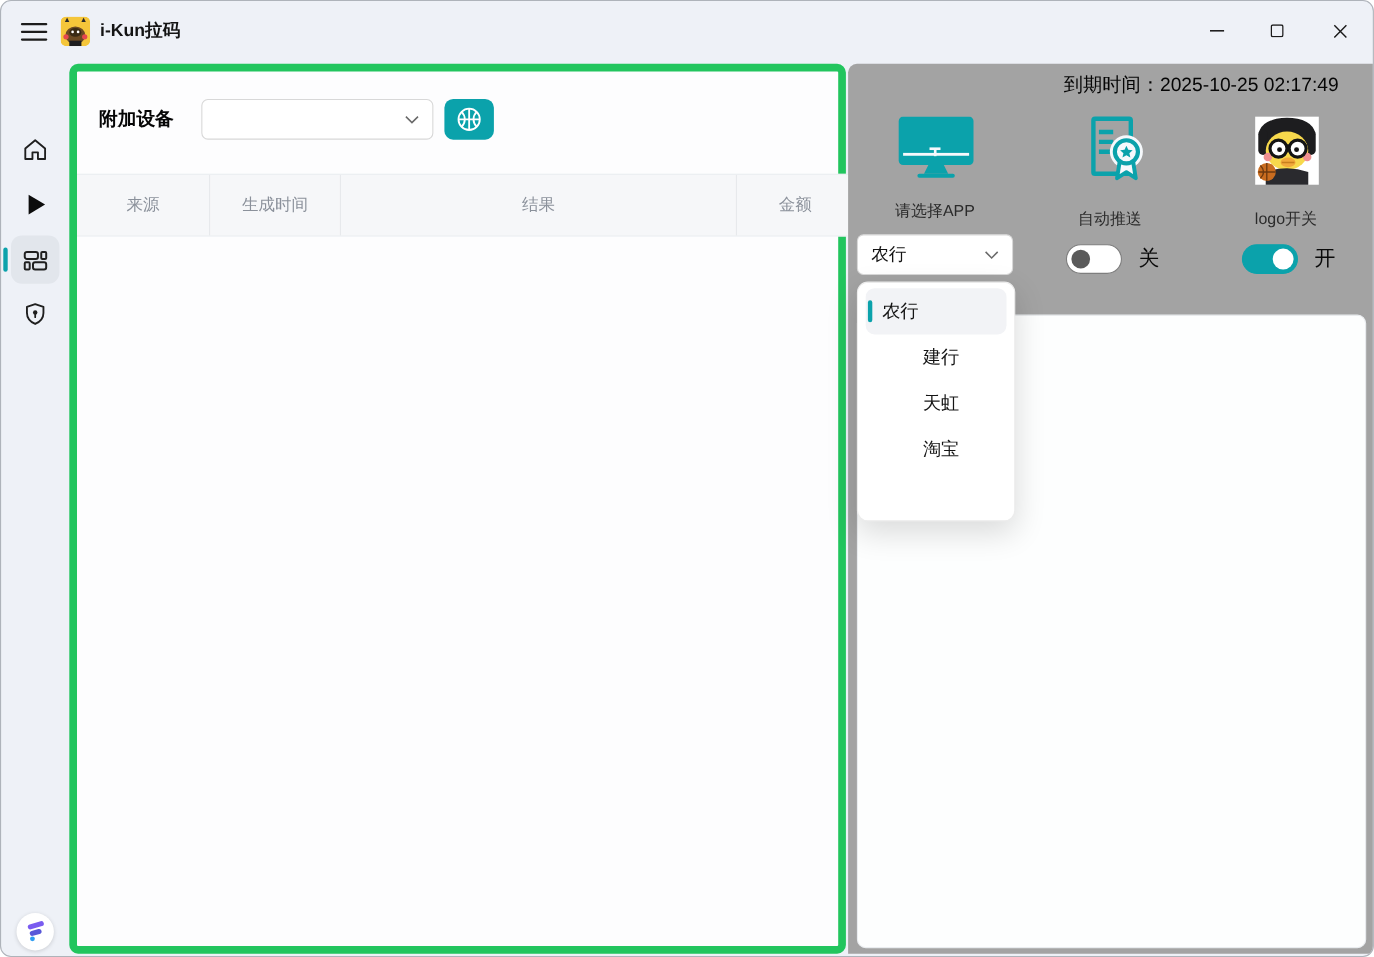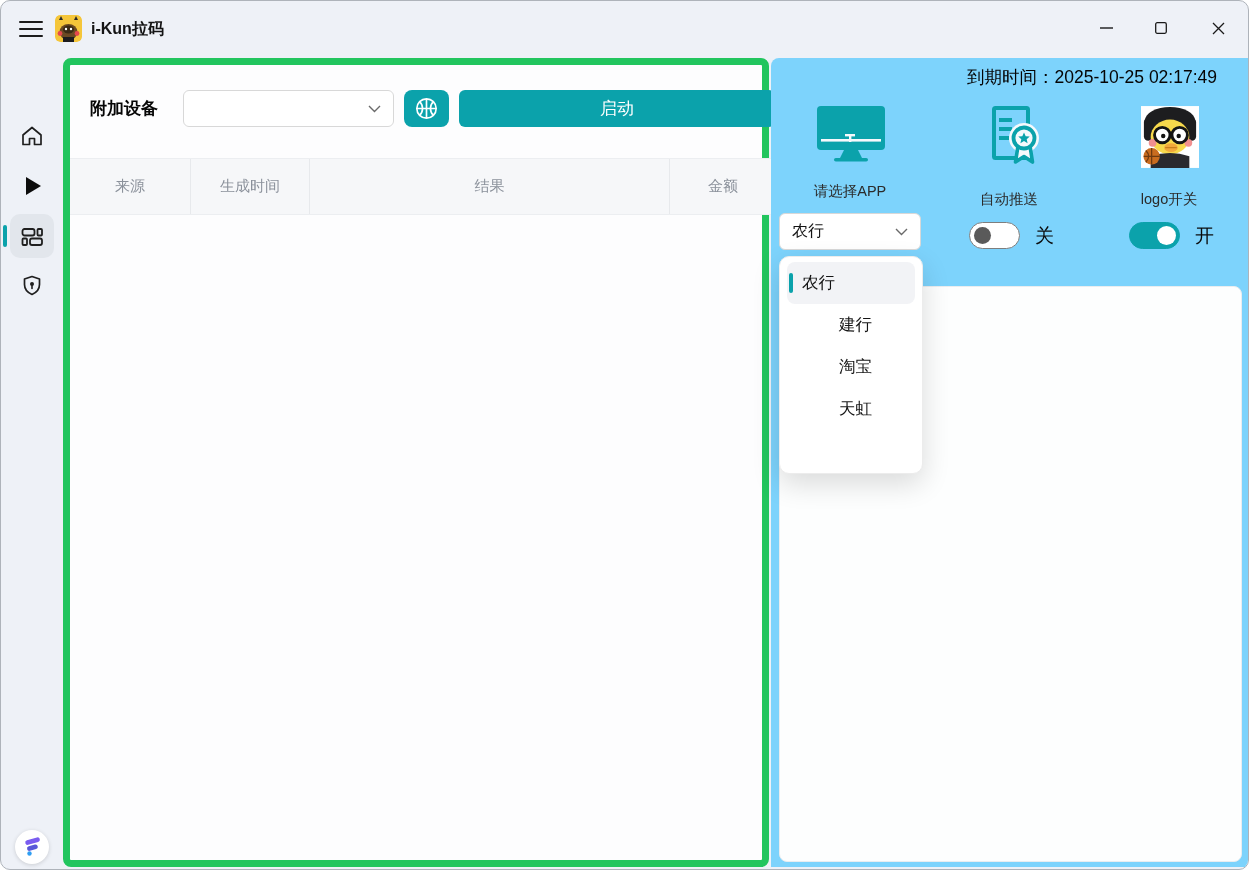--- a/index.html
+++ b/index.html
@@ -32,21 +32,21 @@
   .device-select { position:absolute; left:113px; top:25px; width:211px; height:37px; }
   .device-select .sel-value { font-size:15px; color:#222; }
   .ball-btn { position:absolute; left:334px; top:25px; width:45px; height:37px; background:#0ba2ab; border:none; border-radius:8px; display:flex; align-items:center; justify-content:center; cursor:pointer; }
   .launch-btn { position:absolute; left:389px; top:25px; width:316px; height:37px; background:#0ba2ab; border:none; border-radius:6px; color:#fff; font-size:17px; font-family:"Liberation Sans", sans-serif; cursor:pointer; }
   .table-header { position:absolute; left:0; top:93px; width:706px; height:57px; background:#f6f7f9; border-top:1px solid #eceef1; border-bottom:1px solid #eceef1; display:flex; }
   .th { display:flex; align-items:center; justify-content:center; font-size:15px; color:#8b919b; border-right:1px solid #e7e9ec; }
   .th:last-child { border-right:none; }
   .th-1 { width:121px; } .th-2 { width:119px; } .th-3 { width:360px; } .th-4 { width:106px; }
 
   
-  .right-panel { position:absolute; left:770px; top:57px; width:479px; height:809px; background:#7dd3fc; border-top-left-radius:8px; }
+  .right-panel { position:absolute; left:770px; top:57px; width:479px; height:809px; background:#a3a3a3; border-top-left-radius:8px; }
   .expiry { position:absolute; top:7px; right:33px; font-size:17.5px; color:#050505; }
   .feat-icon { position:absolute; }
   .feat-label { position:absolute; width:140px; text-align:center; font-size:14.5px; color:#2b2b2b; }
   .app-select { position:absolute; left:8px; top:155px; width:142px; height:37px; }
   .app-select .sel-value { font-size:16px; color:#141414; }
   .toggle { position:absolute; top:164px; width:51px; height:27px; border-radius:14px; cursor:pointer; }
   .toggle-off { left:198px; background:#fff; border:1.5px solid #7e7e7e; }
   .toggle-off .knob { position:absolute; left:4px; top:3.5px; width:17px; height:17px; border-radius:50%; background:#5a5a5a; }
   .toggle-on { left:358px; background:#0ba2ab; border:1.5px solid #0ba2ab; }
   .toggle-on .knob { position:absolute; right:3px; top:2.5px; width:19px; height:19px; border-radius:50%; background:#fff; }
@@ -151,21 +151,20 @@
           <path d="M1,1 L6.5,6.5 L12,1" fill="none" stroke="#6a6a6a" stroke-width="1.4"></path>
         </svg>
     </div>
     <button class="ball-btn">
       <svg width="25" height="25" viewBox="0 0 24 24">
         <circle cx="12" cy="12" r="9.3" fill="none" stroke="#fff" stroke-width="1.6"></circle>
         <path d="M2.7,12 H21.3 M12,2.7 V21.3" fill="none" stroke="#fff" stroke-width="1.6"></path>
         <path d="M5.2,5.2 C9.2,9 9.2,15 5.2,18.8 M18.8,5.2 C14.8,9 14.8,15 18.8,18.8" fill="none" stroke="#fff" stroke-width="1.6"></path>
       </svg>
     </button>
-    <button class="launch-btn">启动</button>
 
     <div class="table-header">
       <div class="th th-1">来源</div>
       <div class="th th-2">生成时间</div>
       <div class="th th-3">结果</div>
       <div class="th th-4">金额</div>
     </div>
   </section>
 
   <section class="right-panel">
@@ -235,18 +234,18 @@
     <div class="toggle toggle-on">
       <div class="knob"></div>
     </div>
     <div class="toggle-state state-on">开</div>
 
     <div class="inner-card"></div>
 
     <div class="popup">
       <div class="opt active">农行</div>
       <div class="opt">建行</div>
+      <div class="opt">天虹</div>
       <div class="opt">淘宝</div>
-      <div class="opt">天虹</div>
     </div>
   </section>
 
 </div>
 
 </body></html>

